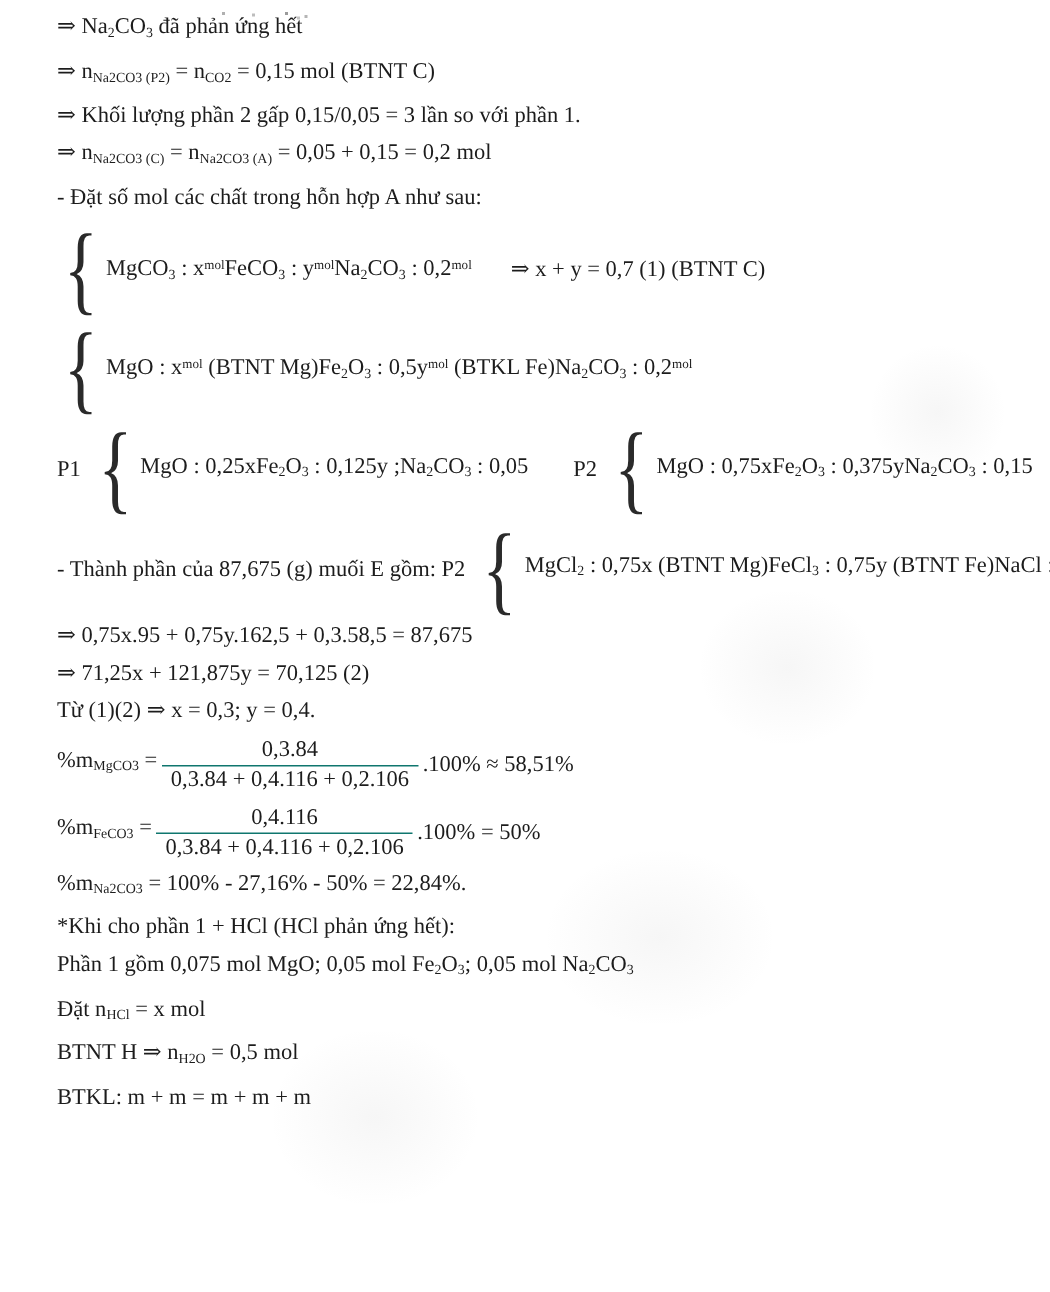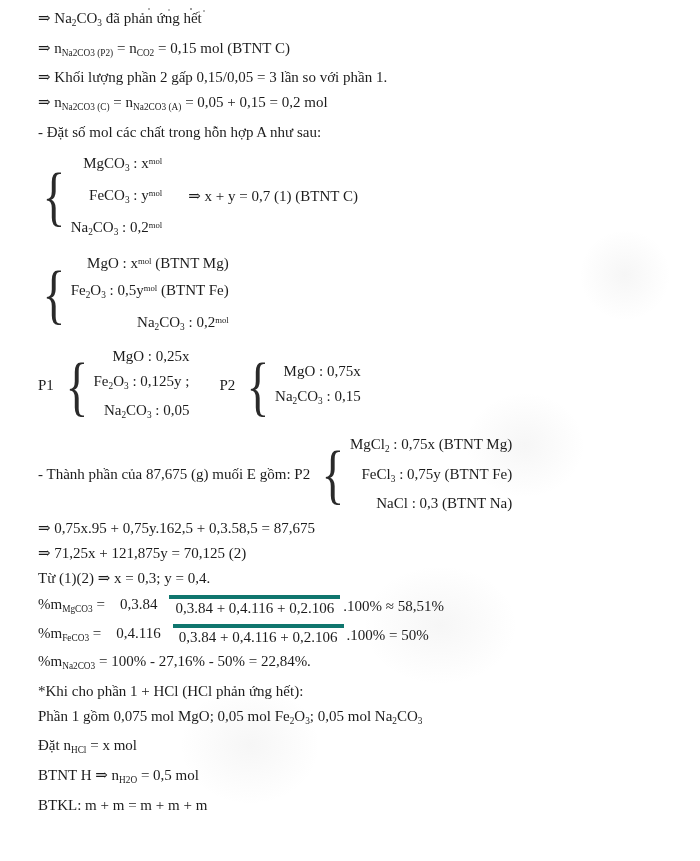--- a/index.html
+++ b/index.html
@@ -15,28 +15,28 @@
   .sub { font-size: 0.62em; vertical-align: -0.28em; }
   .sup { font-size: 0.58em; vertical-align: 0.5em; }
   .braceline { display: flex; align-items: center; margin: 2px 0 4px 0; }
   .bgroup { display: inline-flex; align-items: center; margin-right: 30px; }
   .blabel { margin-right: 7px; white-space: nowrap; line-height: 17px; }
   .brace {
     font-size: 66px; line-height: 0.95; font-weight: 300;
     transform: scaleX(0.72); transform-origin: center;
     margin-right: 1px; color: #2a2a2a;
   }
-  .brows { display: inline-flex; flex-direction: column; align-items: flex-end; }
+  .brows { display: inline-flex; flex-direction: row; }
   .brow { line-height: 25px; white-space: nowrap; }
   .bafter { margin-left: 26px; white-space: nowrap; }
   .fracline { display: flex; align-items: center; margin: 4px 0 6px 0; }
   .fpre, .fpost { white-space: nowrap; }
-  .frac { display: inline-flex; text-align: center; margin: 0 3px; }
+  .frac { display: inline-flex; flex-direction: column; text-align: center; margin: 0 3px; }
   .fnum { line-height: 19px; padding: 0 12px; }
-  .fden { border-top: 4px solid #0f766e; line-height: 19px; padding: 0 6px; }
+  .fden { border-top: 1px solid #0f766e; line-height: 19px; padding: 0 6px; }
   
   .artifact-top {
     position: absolute; top: 8px; left: 148px; width: 2px; height: 2px;
     background: #b0b0b0;
     box-shadow: 20px 1px #bdbdbd, 42px 0 #9a9a9a, 50px 3px #c4c4c4, 55px 2px #b5b5b5;
   }
   .smudge { position: absolute; border-radius: 50%; pointer-events: none;
     background: radial-gradient(closest-side, rgba(130,130,130,0.07), rgba(130,130,130,0) 70%); }
   .sm1 { left: 560px; top: 210px; width: 130px; height: 130px; }
   .sm2 { left: 440px; top: 370px; width: 170px; height: 150px; }
@@ -67,40 +67,41 @@
           <div class="brow"><span>Na</span><span class="sub">2</span><span>CO</span><span class="sub">3</span><span> : 0,2</span><span class="sup">mol</span></div>
         </span>
         <span class="bafter"><span>⇒ x + y = 0,7 (1) (BTNT C)</span></span>
       </span>
     </div>
     <div class="line braceline">
       <span class="bgroup">
         <span class="brace">{</span>
         <span class="brows">
           <div class="brow"><span>MgO : x</span><span class="sup">mol</span><span> (BTNT Mg)</span></div>
-          <div class="brow"><span>Fe</span><span class="sub">2</span><span>O</span><span class="sub">3</span><span> : 0,5y</span><span class="sup">mol</span><span> (BTNT Fe)</span></div>
+          <div class="brow"><span>Fe</span><span class="sub">2</span><span>O</span><span class="sub">3</span><span> : 0,5y</span><span class="sup">mol</span><span> (BTKL Fe)</span></div>
           <div class="brow"><span>Na</span><span class="sub">2</span><span>CO</span><span class="sub">3</span><span> : 0,2</span><span class="sup">mol</span></div>
         </span>
       </span>
     </div>
     <div class="line braceline">
       <span class="bgroup">
         <span class="blabel"><span>P1</span></span>
         <span class="brace">{</span>
         <span class="brows">
           <div class="brow"><span>MgO : 0,25x</span></div>
           <div class="brow"><span>Fe</span><span class="sub">2</span><span>O</span><span class="sub">3</span><span> : 0,125y ;</span></div>
           <div class="brow"><span>Na</span><span class="sub">2</span><span>CO</span><span class="sub">3</span><span> : 0,05</span></div>
         </span>
       </span>
       <span class="bgroup">
         <span class="blabel"><span>P2</span></span>
         <span class="brace">{</span>
         <span class="brows">
           <div class="brow"><span>MgO : 0,75x</span></div>
+          <div class="brow"><span>Fe</span><span class="sub">2</span><span>O</span><span class="sub">3</span><span> : 0,375y</span></div>
           <div class="brow"><span>Na</span><span class="sub">2</span><span>CO</span><span class="sub">3</span><span> : 0,15</span></div>
         </span>
       </span>
     </div>
     <div class="line braceline">
       <span class="bgroup">
         <span class="blabel"><span>- Thành phần của 87,675 (g) muối E gồm:  P2</span></span>
         <span class="brace">{</span>
         <span class="brows">
           <div class="brow"><span>MgCl</span><span class="sub">2</span><span> : 0,75x (BTNT Mg)</span></div>

